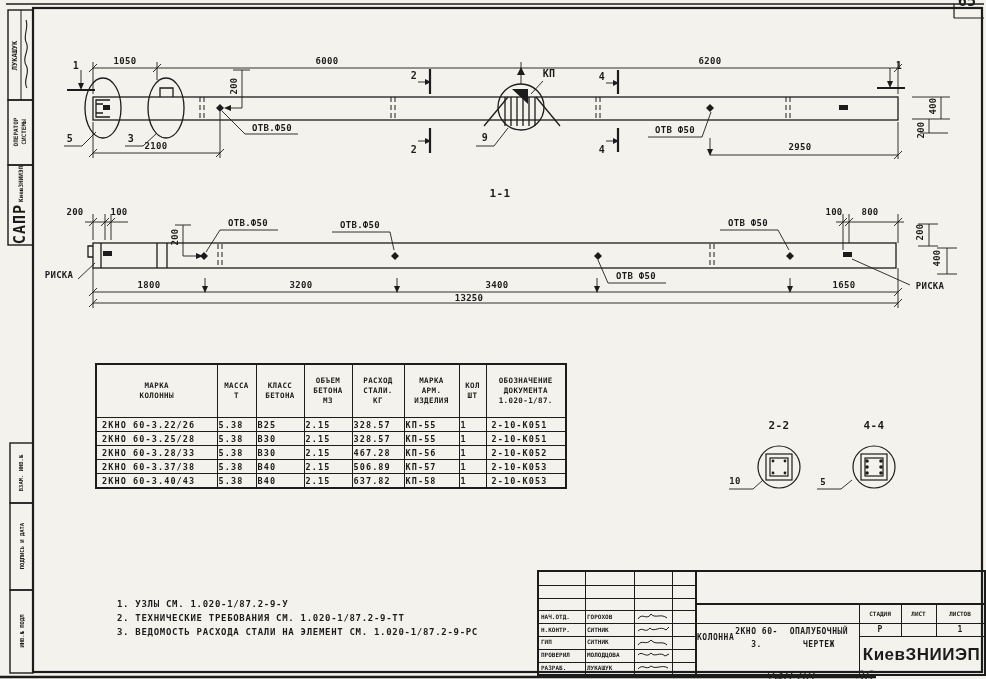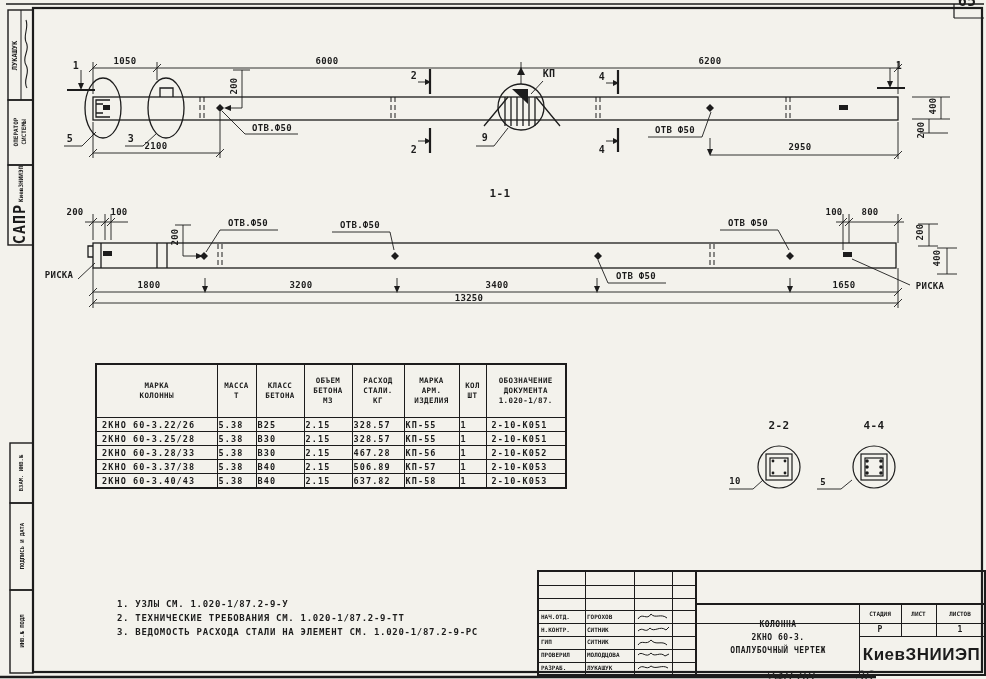--- a/index.html
+++ b/index.html
@@ -322,21 +322,21 @@
   <div class="tbl" style="left:0;top:26px;width:156px;height:1px"></div>
   <div class="tbl" style="left:0;top:38px;width:156px;height:1px"></div>
   <div class="tbl" style="left:0;top:51px;width:445px;height:1px"></div>
   <div class="tbl" style="left:0;top:64px;width:156px;height:1px"></div>
   <div class="tbl" style="left:320px;top:64px;width:125px;height:1px"></div>
   <div class="tbl" style="left:0;top:77px;width:156px;height:1px"></div>
   <div class="tbl" style="left:0;top:90px;width:156px;height:1px"></div>
   <div class="tbl" style="left:158px;top:31px;width:287px;height:2px"></div>
 
 
-  <div class="tbc" style="left:158px;top:33px;width:162px;height:67px;flex-direction:column;font-size:8px;line-height:1.6;letter-spacing:.5px;font-family:'DejaVu Sans Mono',monospace">
+  <div class="tbc" style="left:158px;top:33px;width:162px;height:67px;flex-direction:row;font-size:8px;line-height:1.6;letter-spacing:.5px;font-family:'DejaVu Sans Mono',monospace">
     <div>КОЛОННА</div>
     <div>2КНО 60-3.</div>
     <div>ОПАЛУБОЧНЫЙ ЧЕРТЕЖ</div>
   </div>
 
   <div id="stage-cells">
         <div class="tbc" style="left: 320px; top: 31px; width: 42px; height: 20px; font-size: 6px;">СТАДИЯ</div>
         <div class="tbc" style="left: 320px; top: 51px; width: 42px; height: 13px; font-size: 8px;">Р</div>
         <div class="tbc" style="left: 362px; top: 31px; width: 35px; height: 20px; font-size: 6px;">ЛИСТ</div>
         <div class="tbc" style="left: 362px; top: 51px; width: 35px; height: 13px; font-size: 8px;"></div>

